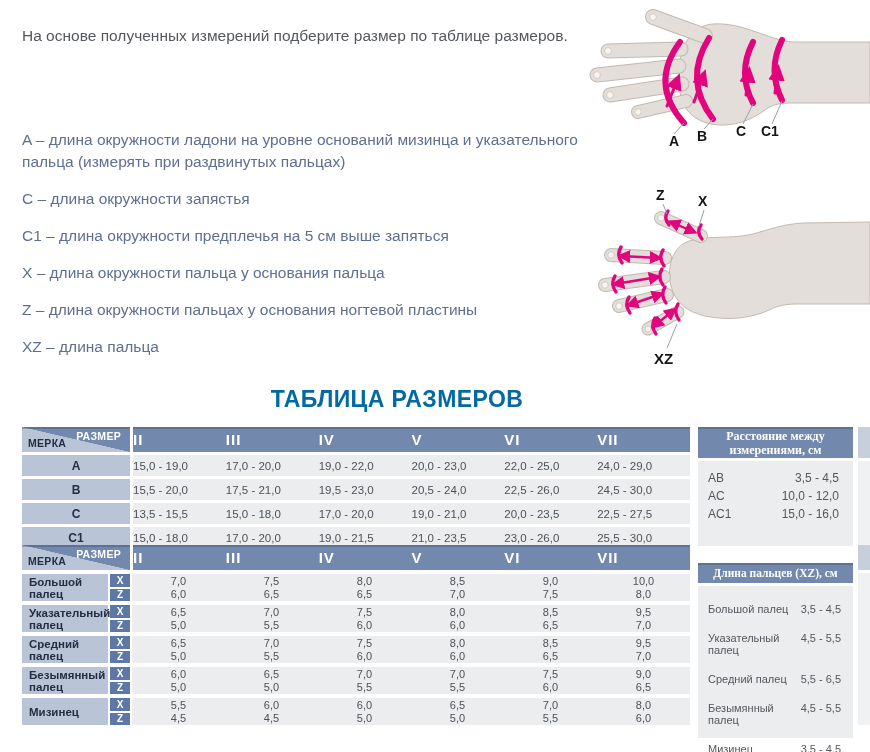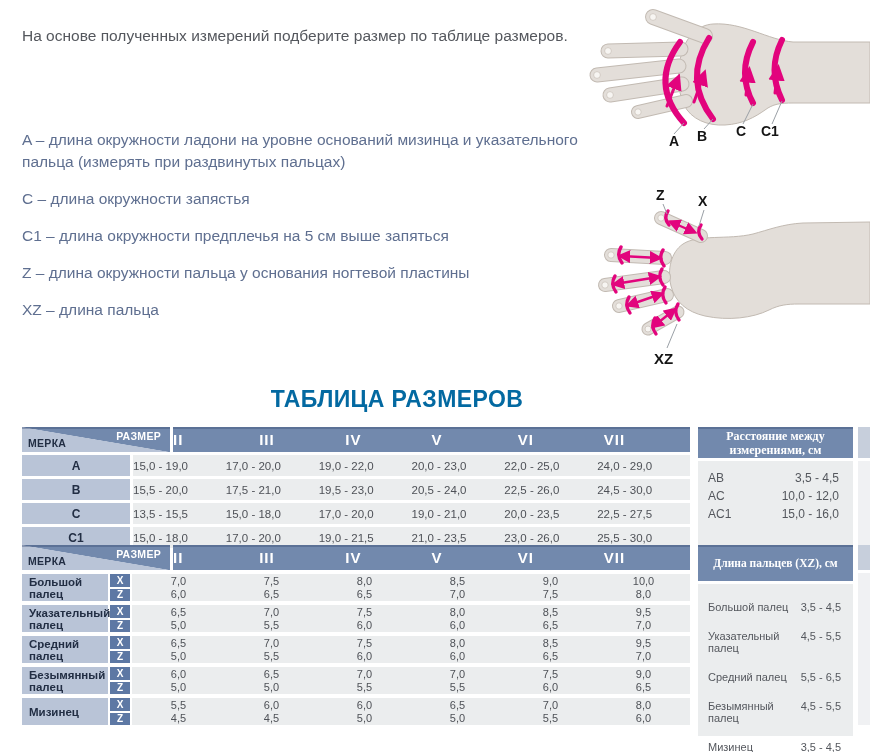--- a/index.html
+++ b/index.html
@@ -17,21 +17,21 @@
   
   .hand1{position:absolute;left:583px;top:2px;width:287px;height:162px;}
   .hand2{position:absolute;left:583px;top:178px;width:287px;height:195px;}
   .dlabel{font-family:"Liberation Sans",sans-serif;font-weight:bold;fill:#141414;}
   
   .tbl{position:absolute;left:22px;width:668px;}
   .t1{top:427px;} .t2{top:545px;}
   .thead{display:flex;gap:3px;height:25px;}
   .corner{position:relative;width:108px;
           background:linear-gradient(to bottom left,var(--header-blue,#7289ad) 0 49.5%,var(--label-blue,#b9c4d7) 50.5% 100%);
-          box-shadow:inset 0 2px 0 rgba(50,70,110,.35);padding-left:40px;}
+          box-shadow:inset 0 2px 0 rgba(50,70,110,.35);}
   .ctop{position:absolute;top:3px;right:9px;font-size:10.5px;font-weight:bold;color:#fff;letter-spacing:.3px;}
   .cbot{position:absolute;bottom:3px;left:6px;font-size:10.5px;font-weight:bold;color:#222e44;letter-spacing:.3px;}
   .headcols{flex:1;display:grid;grid-template-columns:repeat(6,1fr);align-items:center;
             background:var(--header-blue,#7289ad);color:#fff;font-size:15px;font-weight:bold;letter-spacing:1px;
             box-shadow:inset 0 2px 0 rgba(50,70,110,.35);}
   .row{display:flex;gap:3px;margin-top:3px;height:21px;}
   .rowlabel{width:108px;background:var(--label-blue,#b9c4d7);display:flex;align-items:center;justify-content:center;
             font-size:12px;font-weight:bold;color:#222e44;}
   .rowdata{flex:1;display:grid;grid-template-columns:repeat(6,1fr);align-items:center;
            background:var(--row-gray,#ebedee);font-size:11.5px;color:#4e5157;}
@@ -44,21 +44,21 @@
          font-size:10px;font-weight:bold;}
   .vals{flex:1;display:flex;flex-direction:column;gap:0;}
   .vrow{flex:1;display:grid;grid-template-columns:repeat(6,1fr);align-items:center;text-align:center;
         background:var(--row-gray,#ebedee);font-size:11px;color:#4e5157;}
   
   .panel{position:absolute;left:698px;width:155px;}
   .p1{top:427px;} .p2{top:545px;}
   .phead{background:var(--header-blue,#7289ad);color:#fff;font-weight:bold;text-align:center;
          display:flex;align-items:center;justify-content:center;box-shadow:inset 0 2px 0 rgba(50,70,110,.35);font-family:Liberation Serif, serif;}
   .p1 .phead{height:31px;font-size:12px;line-height:14px;padding:0 6px;}
-  .p2 .phead{height:36px;font-size:11.5px;}
+  .p2 .phead{height:20px;font-size:11.5px;margin-top:18px;}
   .pbody{background:var(--row-gray,#ebedee);margin-top:3px;}
   .p1 .pbody{height:85px;padding:8px 14px 16px 10px;box-sizing:border-box;text-align:center;}
   .p1 .prow{display:flex;justify-content:space-between;font-size:12px;line-height:18px;color:#54575d;}
   .p2 .pbody{height:152px;padding:17px 12px 0 10px;box-sizing:border-box;}
   .p2 .prow{display:flex;justify-content:space-between;font-size:11px;color:#54575d;margin-bottom:17px;}
   .pv{white-space:nowrap;}
   
   .sliver{position:absolute;left:858px;width:12px;}
   .sh1{top:427px;height:31px;background:#c7cfdc;}
   .sb1{top:461px;height:85px;background:#f0f1f3;}
@@ -71,21 +71,22 @@
 <div class="page">
 
   <div class="intro">
     <p class="p2">На основе полученных измерений подберите размер по таблице размеров.</p>
   </div>
 
   <div class="defs">
     <div class="def">A – длина окружности ладони на уровне оснований мизинца и указательного пальца (измерять при раздвинутых пальцах)</div>
     <div class="def">C – длина окружности запястья</div>
     <div class="def">C1 – длина окружности предплечья на 5 см выше запяться</div>
-    <div class="def">Z – длина окружности пальца у основания ногтевой пластины</div>
+    <div class="def">X – длина окружности пальца у основания пальца</div>
+    <div class="def">Z – длина окружности пальцах у основания ногтевой пластины</div>
     <div class="def">XZ – длина пальца</div>
   </div>
 
   <svg class="hand1" viewBox="0 0 287 162">
     <defs>
       <marker id="arr1" viewBox="0 0 10 10" refX="7" refY="5" markerWidth="5.5" markerHeight="5.5" orient="auto-start-reverse">
         <path d="M0,0L10,5L0,10Z" fill="#e2047d"></path>
       </marker>
     </defs>
     <g>

